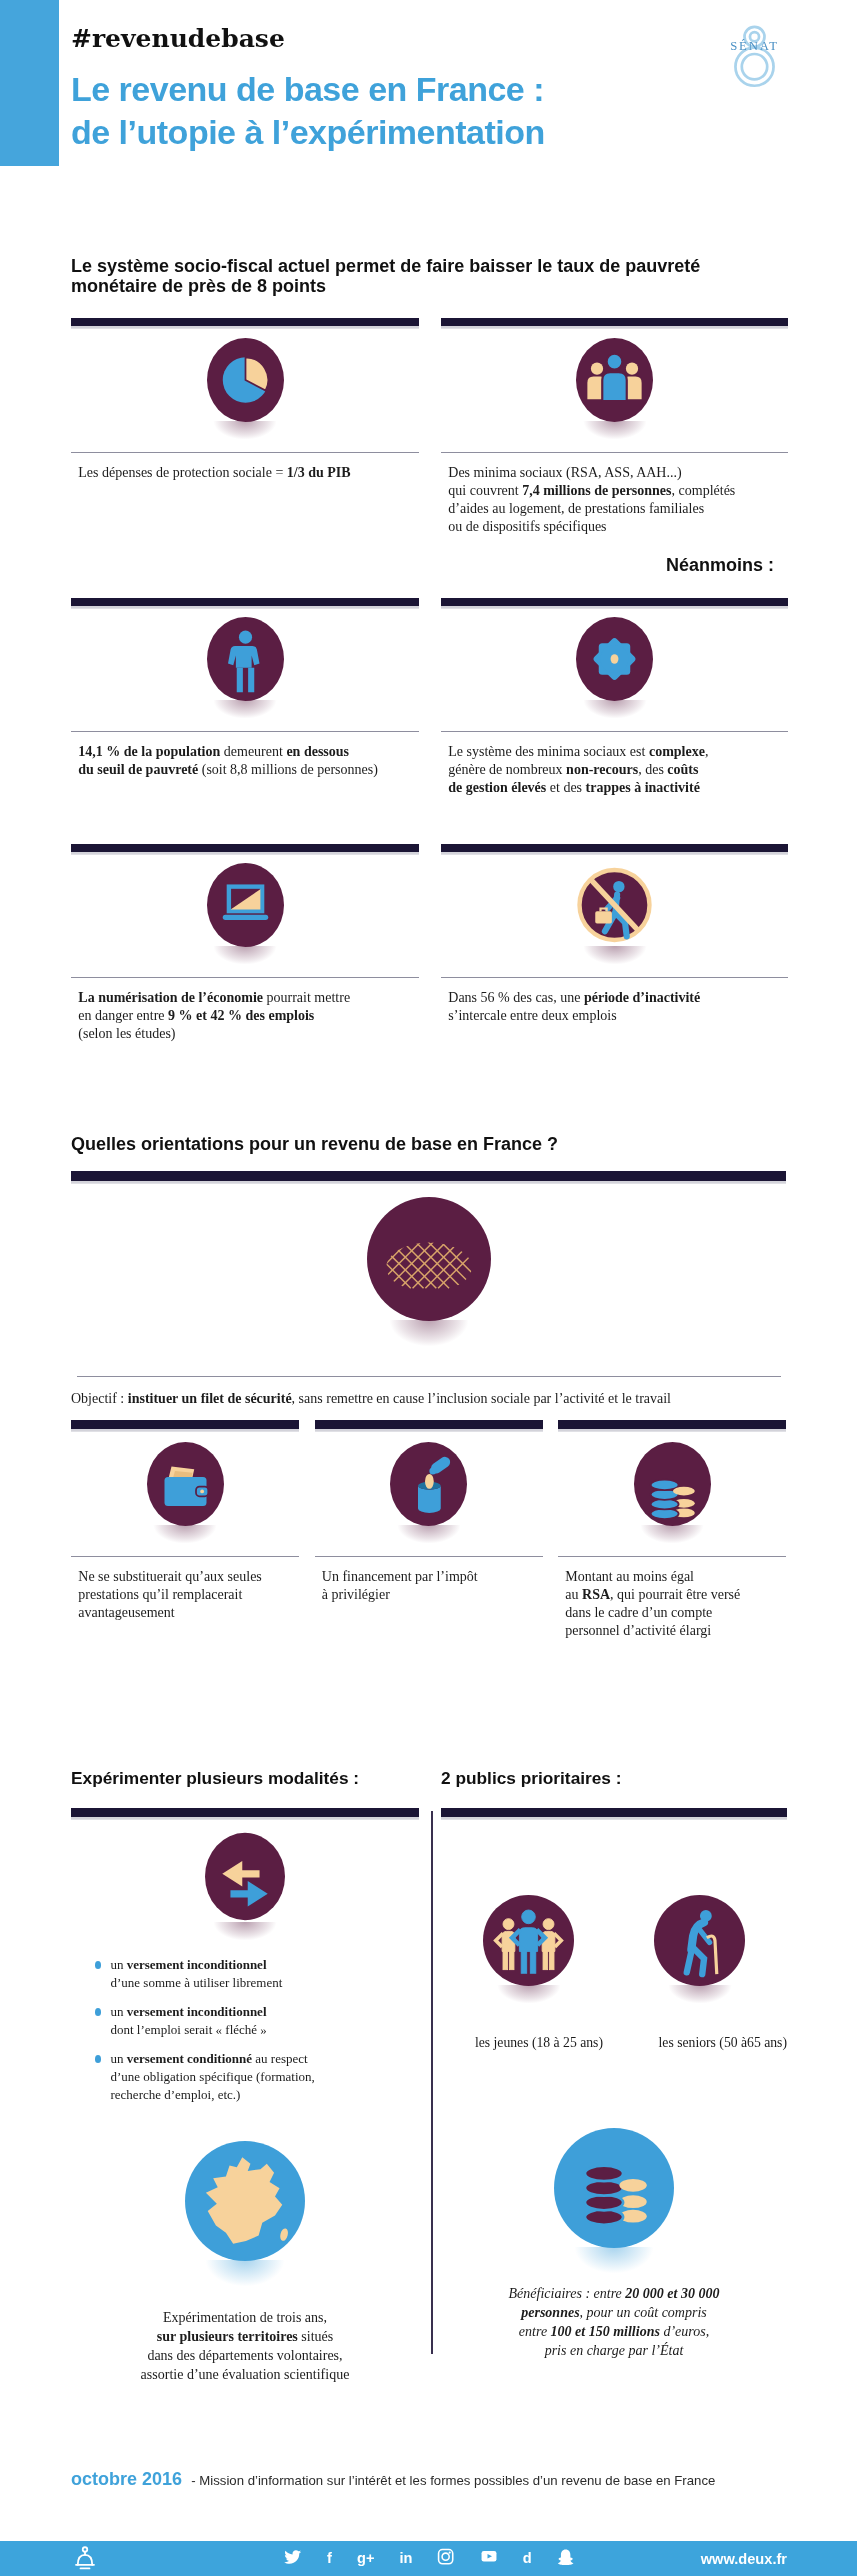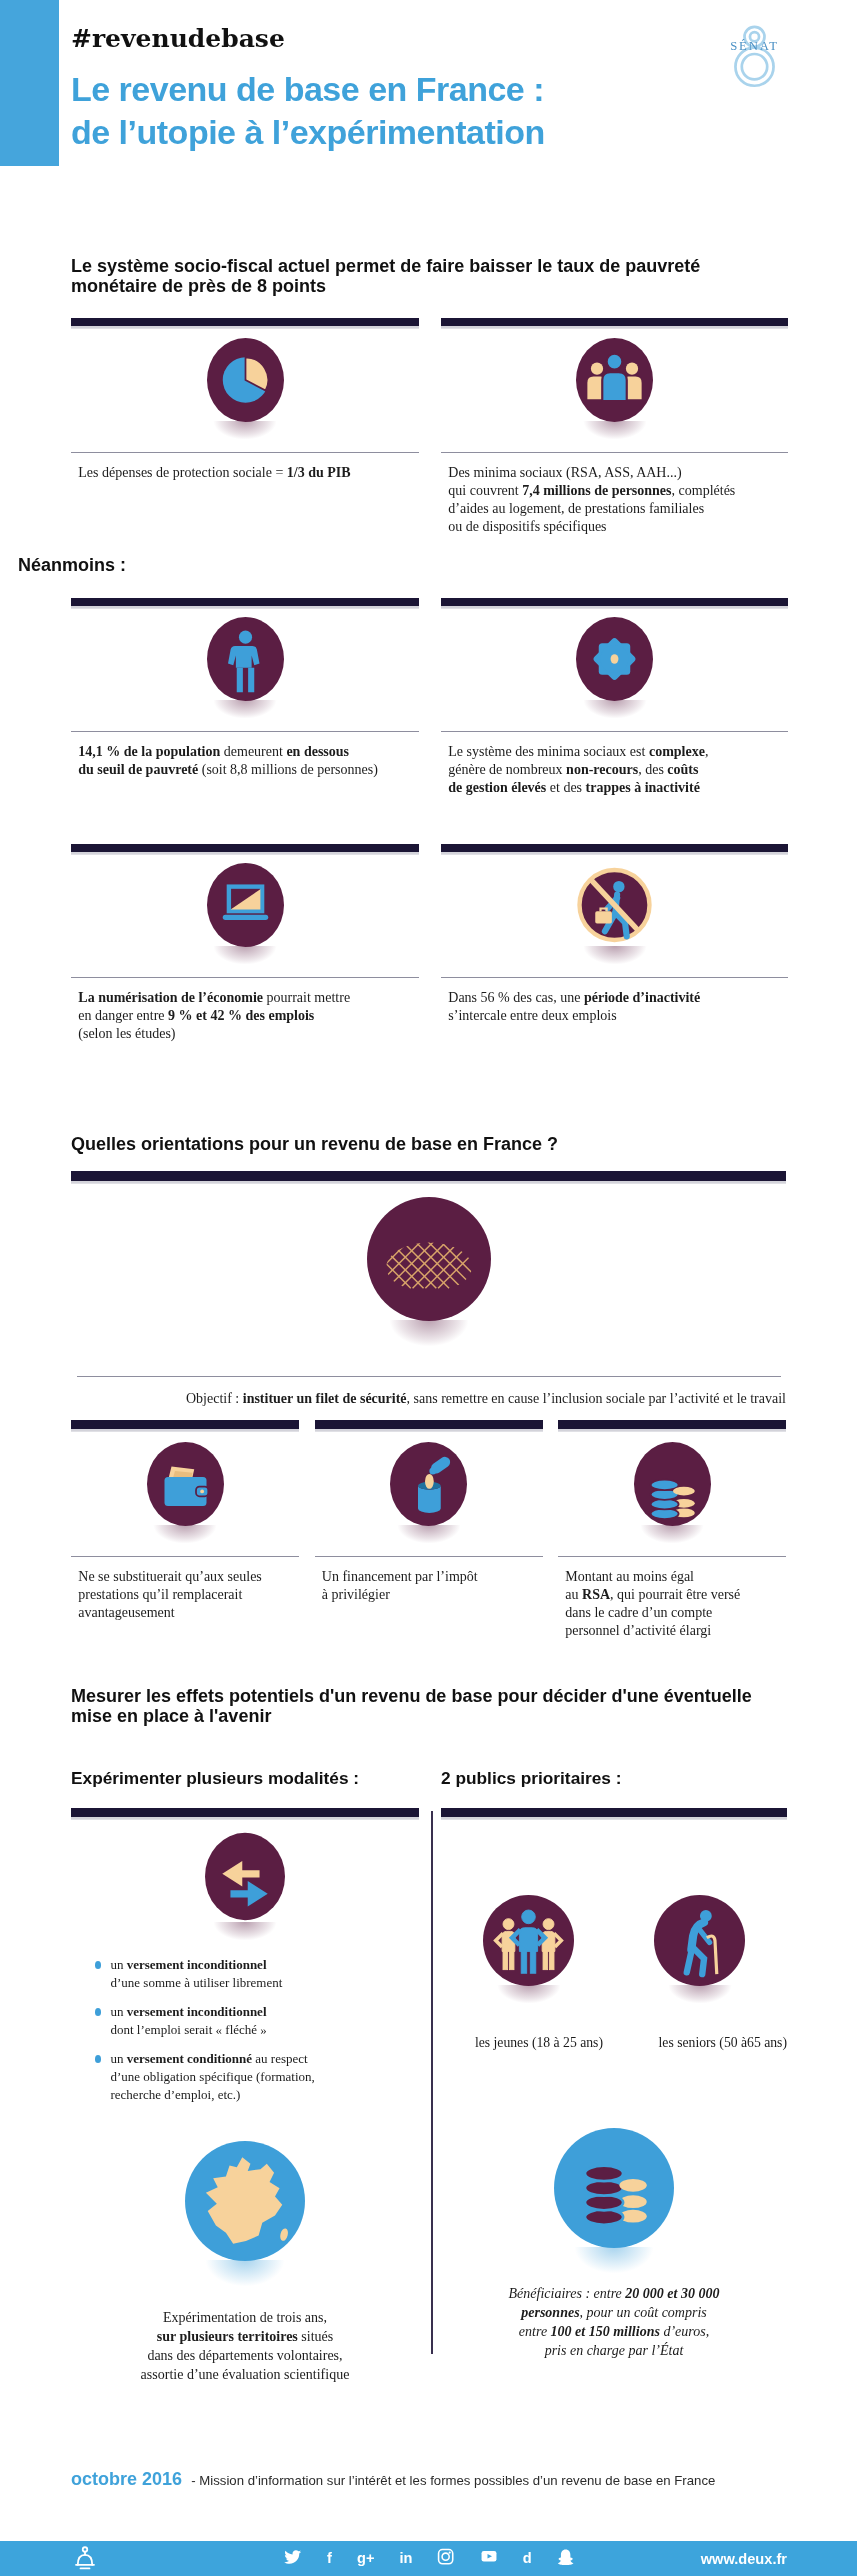--- a/index.html
+++ b/index.html
@@ -10,21 +10,21 @@
 
   
   .stripe{left:0;top:0;width:59px;height:166px;background:#45a5dc;}
   .hashtag{left:71px;top:24px;font-family:"DejaVu Serif",serif;font-weight:bold;font-size:25px;color:#111;}
   .main-title{left:71px;top:68px;font-family:"Liberation Sans",sans-serif;font-weight:bold;
               font-size:34px;line-height:43px;color:#3fa2da;letter-spacing:-0.5px;}
   .logo{left:717px;top:14.6px;width:75px;height:78px;}
 
   
   .sec-heading{font-family:"Liberation Sans",sans-serif;font-weight:bold;font-size:18px;line-height:20px;color:#111;}
-  .center-heading{left:0;width:774px;text-align:left;margin-left:18px;}
+  .center-heading{left:0;width:774px;text-align:right;}
   .bar{height:8.2px;background:#1b1535;box-shadow:0 2.7px 0 rgba(130,130,150,.35);}
   .grid2{display:grid;grid-template-columns:348px 347px;column-gap:22px;}
   .grid3{display:grid;grid-template-columns:228px 228px 228px;column-gap:15.5px;}
   .icon-stand{display:flex;flex-direction:column;align-items:center;}
   .refl{width:88px;height:25.6px;margin-top:-0.9px;
         background:radial-gradient(ellipse 48% 95% at 50% 0%,rgba(91,30,67,.42),rgba(91,30,67,.12) 55%,transparent 75%);}
   .refl.big{width:110px;height:37px;}
   .sep{border-top:1.8px solid #8e8e9e;}
   .caption{font-size:14px;line-height:18px;padding:11px 1.8px 0 7.3px;}
   b{font-weight:bold;}
@@ -212,21 +212,21 @@
           <path d="M22,46 L76,100"></path>
         <path d="M36,46 L90,100"></path>
           <path d="M50,46 L104,100"></path>
           <path d="M64,46 L118,100"></path>
           <path d="M78,46 L132,100"></path>
       </g>
     </svg>
     <div class="refl big"></div>
   </div>
   <div class="abs sep" style="left:77px;top:1376px;width:704px;"></div>
-  <div class="abs" style="left:71px;top:1391px;width:715px;text-align:right;font-size:14px;"><span>Objectif : </span><b>instituer un filet de sécurité</b><span>, sans remettre en cause l’inclusion sociale par l’activité et le travail</span></div>
+  <div class="abs" style="left:71px;top:1391px;width:715px;text-align:left;font-size:14px;"><span>Objectif : </span><b>instituer un filet de sécurité</b><span>, sans remettre en cause l’inclusion sociale par l’activité et le travail</span></div>
 
   <div class="abs grid3" style="left:71px;top:1420px;width:715px;">
     <div>
       <div class="bar" style="height:9px;"></div>
       <div class="icon-stand" style="margin-top:12.8px;">
         <svg width="77" height="84" viewBox="0 0 88 96">
           <ellipse cx="44" cy="48" rx="44" ry="48" fill="#5b1e43"></ellipse>
           <path d="M25,40 l3,-12 26,3 -2,9 Z" fill="#f7d29b"></path>
           <path d="M30,40 l2,-7 20,2 -1,5 Z" fill="#e9bd7e"></path>
           <rect x="20" y="40" width="48" height="33" rx="4" fill="#3e9fd9"></rect>
@@ -277,22 +277,20 @@
         <div class="refl"></div>
       </div>
       <div class="sep" style="margin-top:5.5px;"></div>
       <div class="caption pre"><span>Montant au moins égal
 au </span><b>RSA</b><span>, qui pourrait être versé
 dans le cadre d’un compte
 personnel d’activité élargi</span></div>
     </div>
   </div>
 
-  <div class="abs sec-heading pre" style="left:71px;top:1686px;width:715px;">Mesurer les effets potentiels d'un revenu de base pour décider d'une éventuelle
-mise en place à l'avenir</div>
   <div class="abs divider" style="left:431px;top:1811px;height:543px;"></div>
 
   <div class="abs" style="left:71px;top:1768px;width:348px;">
     <div class="col-title">Expérimenter plusieurs modalités :</div>
     <div class="bar" style="margin-top:19px;height:9px;"></div>
     <div class="icon-stand" style="margin-top:12.8px;">
       <svg width="80" height="93" viewBox="0 0 88 96">
         <ellipse cx="44" cy="48" rx="44" ry="48" fill="#5b1e43"></ellipse>
         <path d="M60,41 H41 V31 L19,45 41,59 V49 h19 Z" fill="#f7d29b"></path>
         <path d="M28,63 h19 V53 L69,67 47,81 V71 H28 Z" fill="#3e9fd9"></path>

